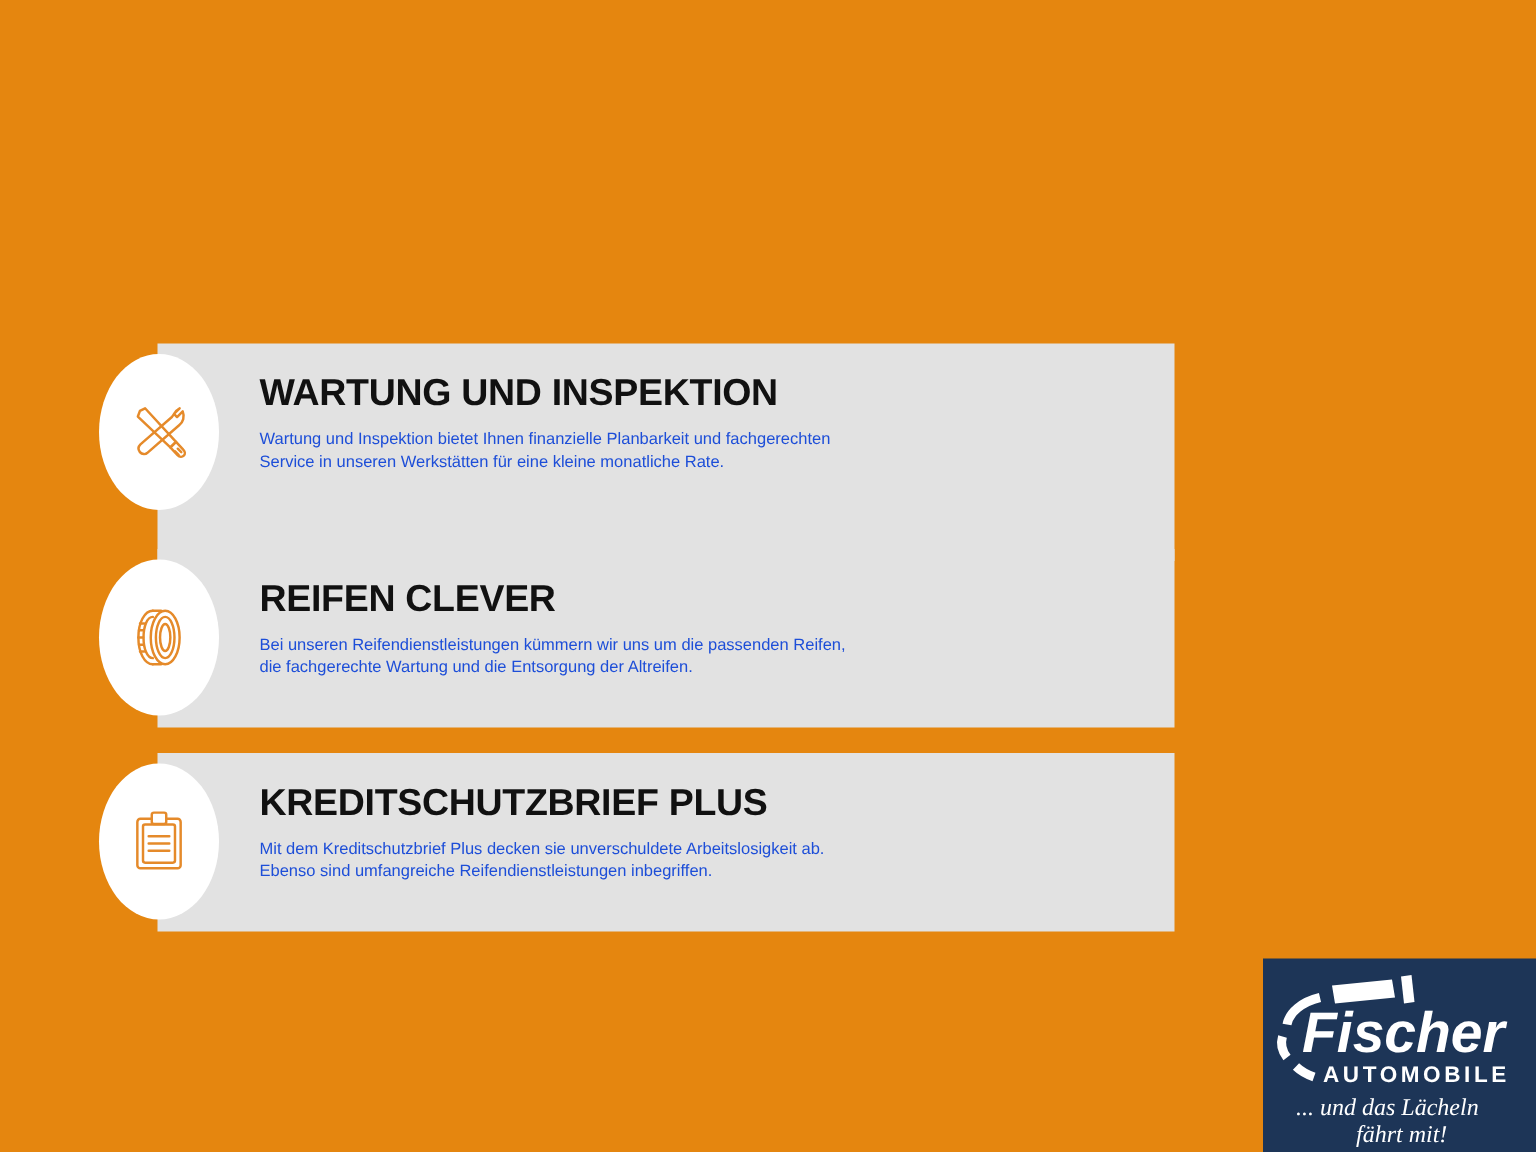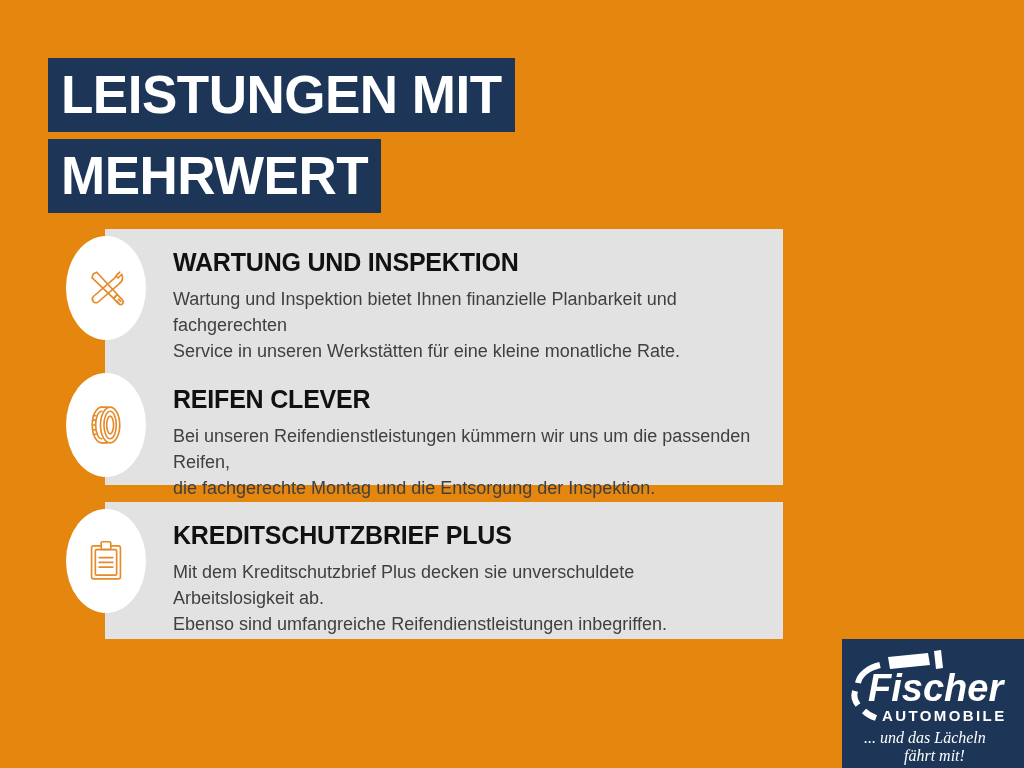--- a/index.html
+++ b/index.html
@@ -48,37 +48,37 @@
   .card {
     position: absolute;
     left: 105px;
     width: 678px;
     background: #e2e2e2;
     box-sizing: border-box;
     padding: 20px 24px 20px 68px;
   }
   #card-0 { top: 229px; height: 145px; }
   #card-1 { top: 366px; height: 119px; }
-  #card-2 { top: 502px; height: 137px; }
+  #card-2 { top: 502px; height: 119px; }
 
   .card-title {
     font-family: "Liberation Sans", sans-serif;
     font-weight: bold;
     font-size: 25px;
     line-height: 1.1;
     color: #111111;
     letter-spacing: -0.2px;
     margin: 0 0 9px 0;
     text-transform: uppercase;
   }
   .card-body {
     font-family: "Liberation Sans", sans-serif;
-    font-size: 18px;
+    font-size: 11px;
     line-height: 1.45;
-    color: #404040;
+    color: #1d4ed8;
     margin: 0;
     white-space: pre-line;
   }
 
   
   .icon-badge {
     position: absolute;
     left: 66px;
     width: 80px;
     height: 104px;
@@ -130,24 +130,20 @@
     font-family: "Liberation Serif", serif;
     font-style: italic;
     fill: #ffffff;
   }
 </style>
 </head>
 <body>
 
 <div id="slide">
 
-  <div id="headline">
-    <span class="headline-line" id="headline-line-1">LEISTUNGEN MIT</span>
-    <span class="headline-line" id="headline-line-2">MEHRWERT</span>
-  </div>
 
   <div class="card" id="card-0">
     <p class="card-title">WARTUNG UND INSPEKTION</p>
     <p class="card-body">Wartung und Inspektion bietet Ihnen finanzielle Planbarkeit und fachgerechten
 Service in unseren Werkstätten für eine kleine monatliche Rate.</p>
   </div>
   <div class="icon-badge" id="icon-badge-0">
     <svg viewBox="0 0 64 64">
       <g fill="none" stroke="#e58a2a" stroke-width="2.4" stroke-linecap="round" stroke-linejoin="round">
 
@@ -158,21 +154,21 @@
         <path d="M13.5 11.5 L18.5 9 L48.5 41.5 L43 47 L11.5 17 Z"></path>
         <path d="M43 47 L50 54.5 C52 56.5 54.5 56.5 56 55 C57.5 53.5 57.5 51 55.5 49 L48.5 41.5 Z"></path>
         <path d="M50.2 48.2 L53.6 51.6 M47.6 50.8 L51 54.2"></path>
       </g>
     </svg>
   </div>
 
   <div class="card" id="card-1">
     <p class="card-title">REIFEN CLEVER</p>
     <p class="card-body">Bei unseren Reifendienstleistungen kümmern wir uns um die passenden Reifen,
-die fachgerechte Montag und die Entsorgung der Inspektion.</p>
+die fachgerechte Wartung und die Entsorgung der Altreifen.</p>
   </div>
   <div class="icon-badge" id="icon-badge-1">
     <svg viewBox="0 0 64 64">
       <g fill="none" stroke="#e58a2a" stroke-width="2.4" stroke-linecap="round" stroke-linejoin="round">
 
         <path d="M26 6 C18 6 12 17.5 12 32 C12 46.5 18 58 26 58"></path>
         <path d="M26 12 C20.5 12 17 21 17 32 C17 43 20.5 52 26 52"></path>
 
         <path d="M26 6 L34 6 M26 58 L34 58"></path>
 

